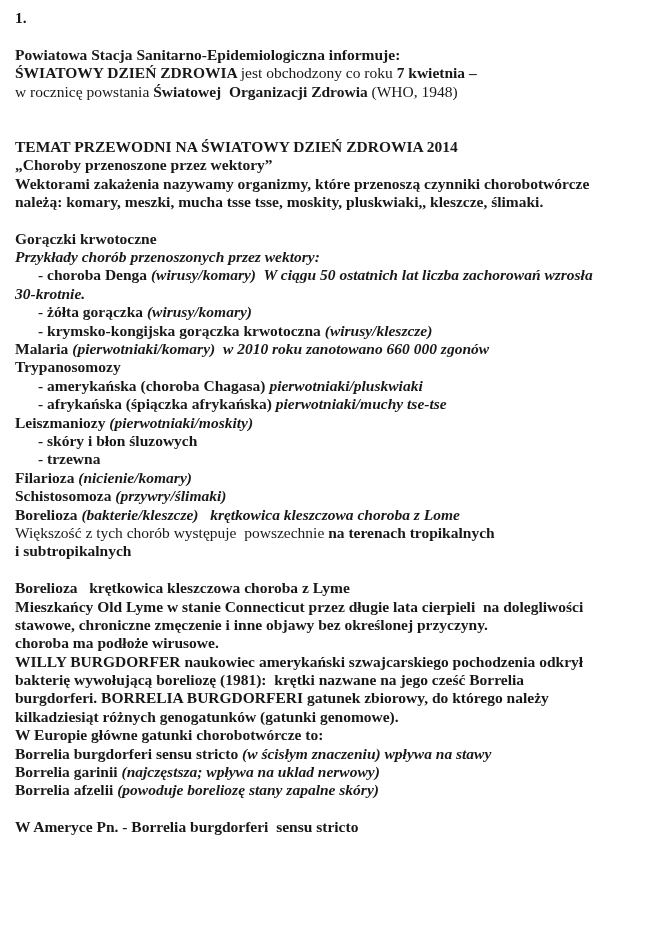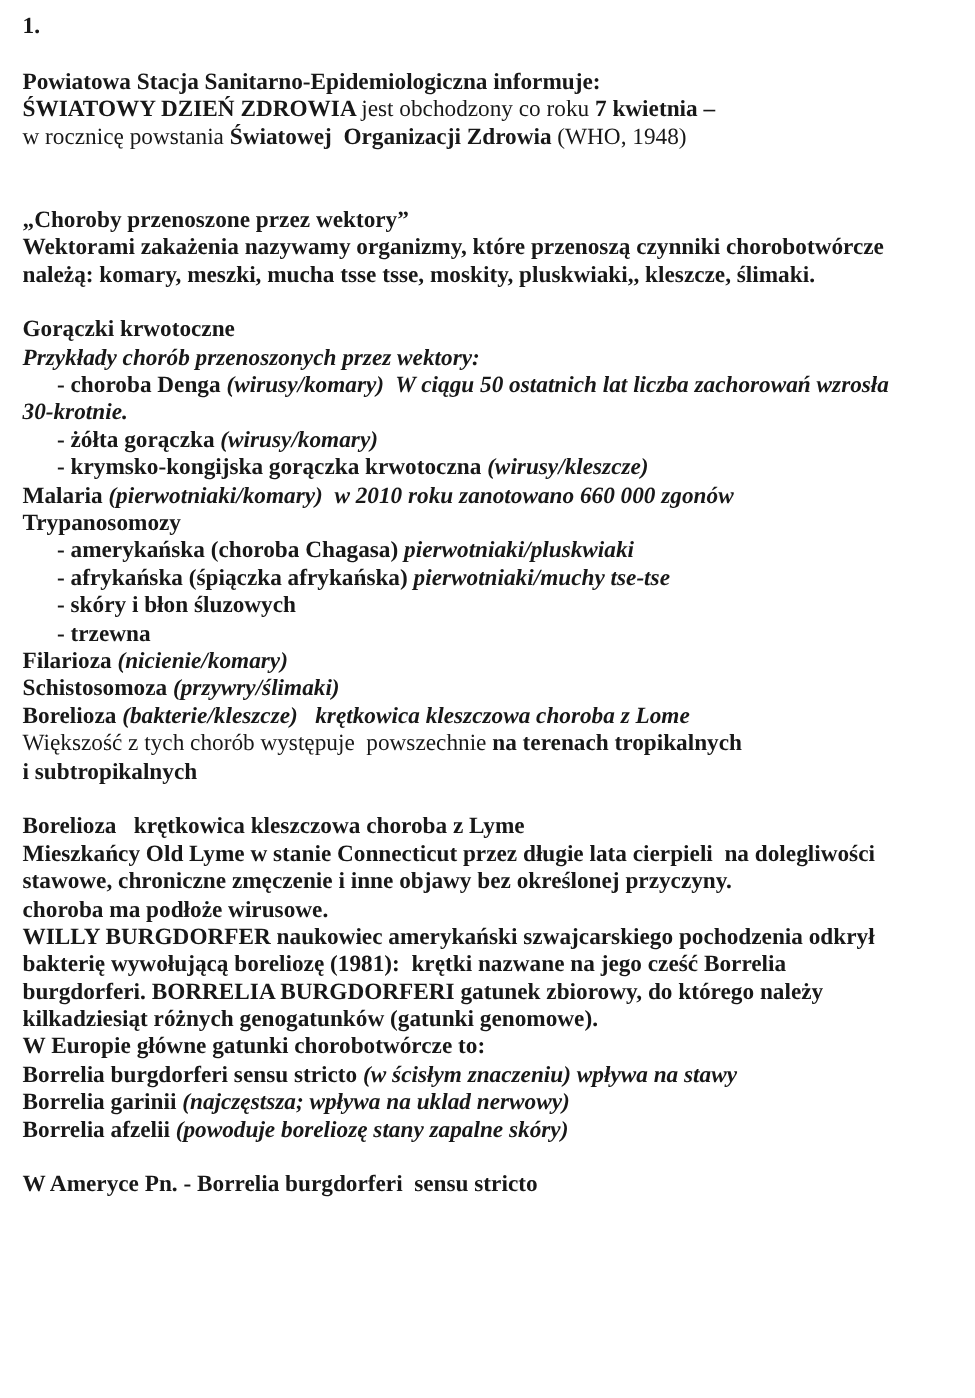--- a/index.html
+++ b/index.html
@@ -39,34 +39,36 @@
 <body>
 
 <div class="page">
     <div class="line"><span class="s-b">1.</span></div>
     <div class="line">&nbsp;</div>
     <div class="line"><span class="s-b">Powiatowa Stacja Sanitarno-Epidemiologiczna informuje:</span></div>
     <div class="line"><span class="s-b">ŚWIATOWY DZIEŃ ZDROWIA </span><span class="s-r">jest obchodzony co roku </span><span class="s-b">7 kwietnia –</span></div>
     <div class="line"><span class="s-r">w rocznicę powstania </span><span class="s-b">Światowej  Organizacji Zdrowia </span><span class="s-i">(WHO, 1948)</span></div>
     <div class="line">&nbsp;</div>
     <div class="line">&nbsp;</div>
+    <div class="line"><span class="s-b">TEMAT PRZEWODNI NA ŚWIATOWY DZIEŃ ZDROWIA 2014</span></div>
     <div class="line"><span class="s-b">„Choroby przenoszone przez wektory”</span></div>
     <div class="line"><span class="s-b">Wektorami zakażenia nazywamy organizmy, które przenoszą czynniki chorobotwórcze</span></div>
     <div class="line"><span class="s-b">należą: komary, meszki, mucha tsse tsse, moskity, pluskwiaki,, kleszcze, ślimaki.</span></div>
     <div class="line">&nbsp;</div>
     <div class="line"><span class="s-b">Gorączki krwotoczne</span></div>
     <div class="line"><span class="s-bi">Przykłady chorób przenoszonych przez wektory:</span></div>
     <div class="line indent"><span class="s-b">- choroba Denga </span><span class="s-bi">(wirusy/komary)  W ciągu 50 ostatnich lat liczba zachorowań wzrosła</span></div>
     <div class="line"><span class="s-bi">30-krotnie.</span></div>
     <div class="line indent"><span class="s-b">- żółta gorączka </span><span class="s-bi">(wirusy/komary)</span></div>
     <div class="line indent"><span class="s-b">- krymsko-kongijska gorączka krwotoczna </span><span class="s-bi">(wirusy/kleszcze)</span></div>
     <div class="line"><span class="s-b">Malaria </span><span class="s-bi">(pierwotniaki/komary)  w 2010 roku zanotowano 660 000 zgonów</span></div>
     <div class="line"><span class="s-b">Trypanosomozy</span></div>
     <div class="line indent"><span class="s-b">- amerykańska (choroba Chagasa) </span><span class="s-bi">pierwotniaki/pluskwiaki</span></div>
     <div class="line indent"><span class="s-b">- afrykańska (śpiączka afrykańska) </span><span class="s-bi">pierwotniaki/muchy tse-tse</span></div>
+    <div class="line"><span class="s-b">Leiszmaniozy </span><span class="s-bi">(pierwotniaki/moskity)</span></div>
     <div class="line indent"><span class="s-b">- skóry i błon śluzowych</span></div>
     <div class="line indent"><span class="s-b">- trzewna</span></div>
     <div class="line"><span class="s-b">Filarioza </span><span class="s-bi">(nicienie/komary)</span></div>
     <div class="line"><span class="s-b">Schistosomoza </span><span class="s-bi">(przywry/ślimaki)</span></div>
     <div class="line"><span class="s-b">Borelioza </span><span class="s-bi">(bakterie/kleszcze)</span><span class="s-bi">   krętkowica kleszczowa choroba z Lome</span></div>
     <div class="line"><span class="s-r">Większość z tych chorób występuje  powszechnie </span><span class="s-b">na terenach tropikalnych</span></div>
     <div class="line"><span class="s-b">i subtropikalnych</span></div>
     <div class="line">&nbsp;</div>
     <div class="line"><span class="s-b">Borelioza   krętkowica kleszczowa choroba z Lyme</span></div>
     <div class="line"><span class="s-b">Mieszkańcy Old Lyme w stanie Connecticut przez długie lata cierpieli  na dolegliwości</span></div>

